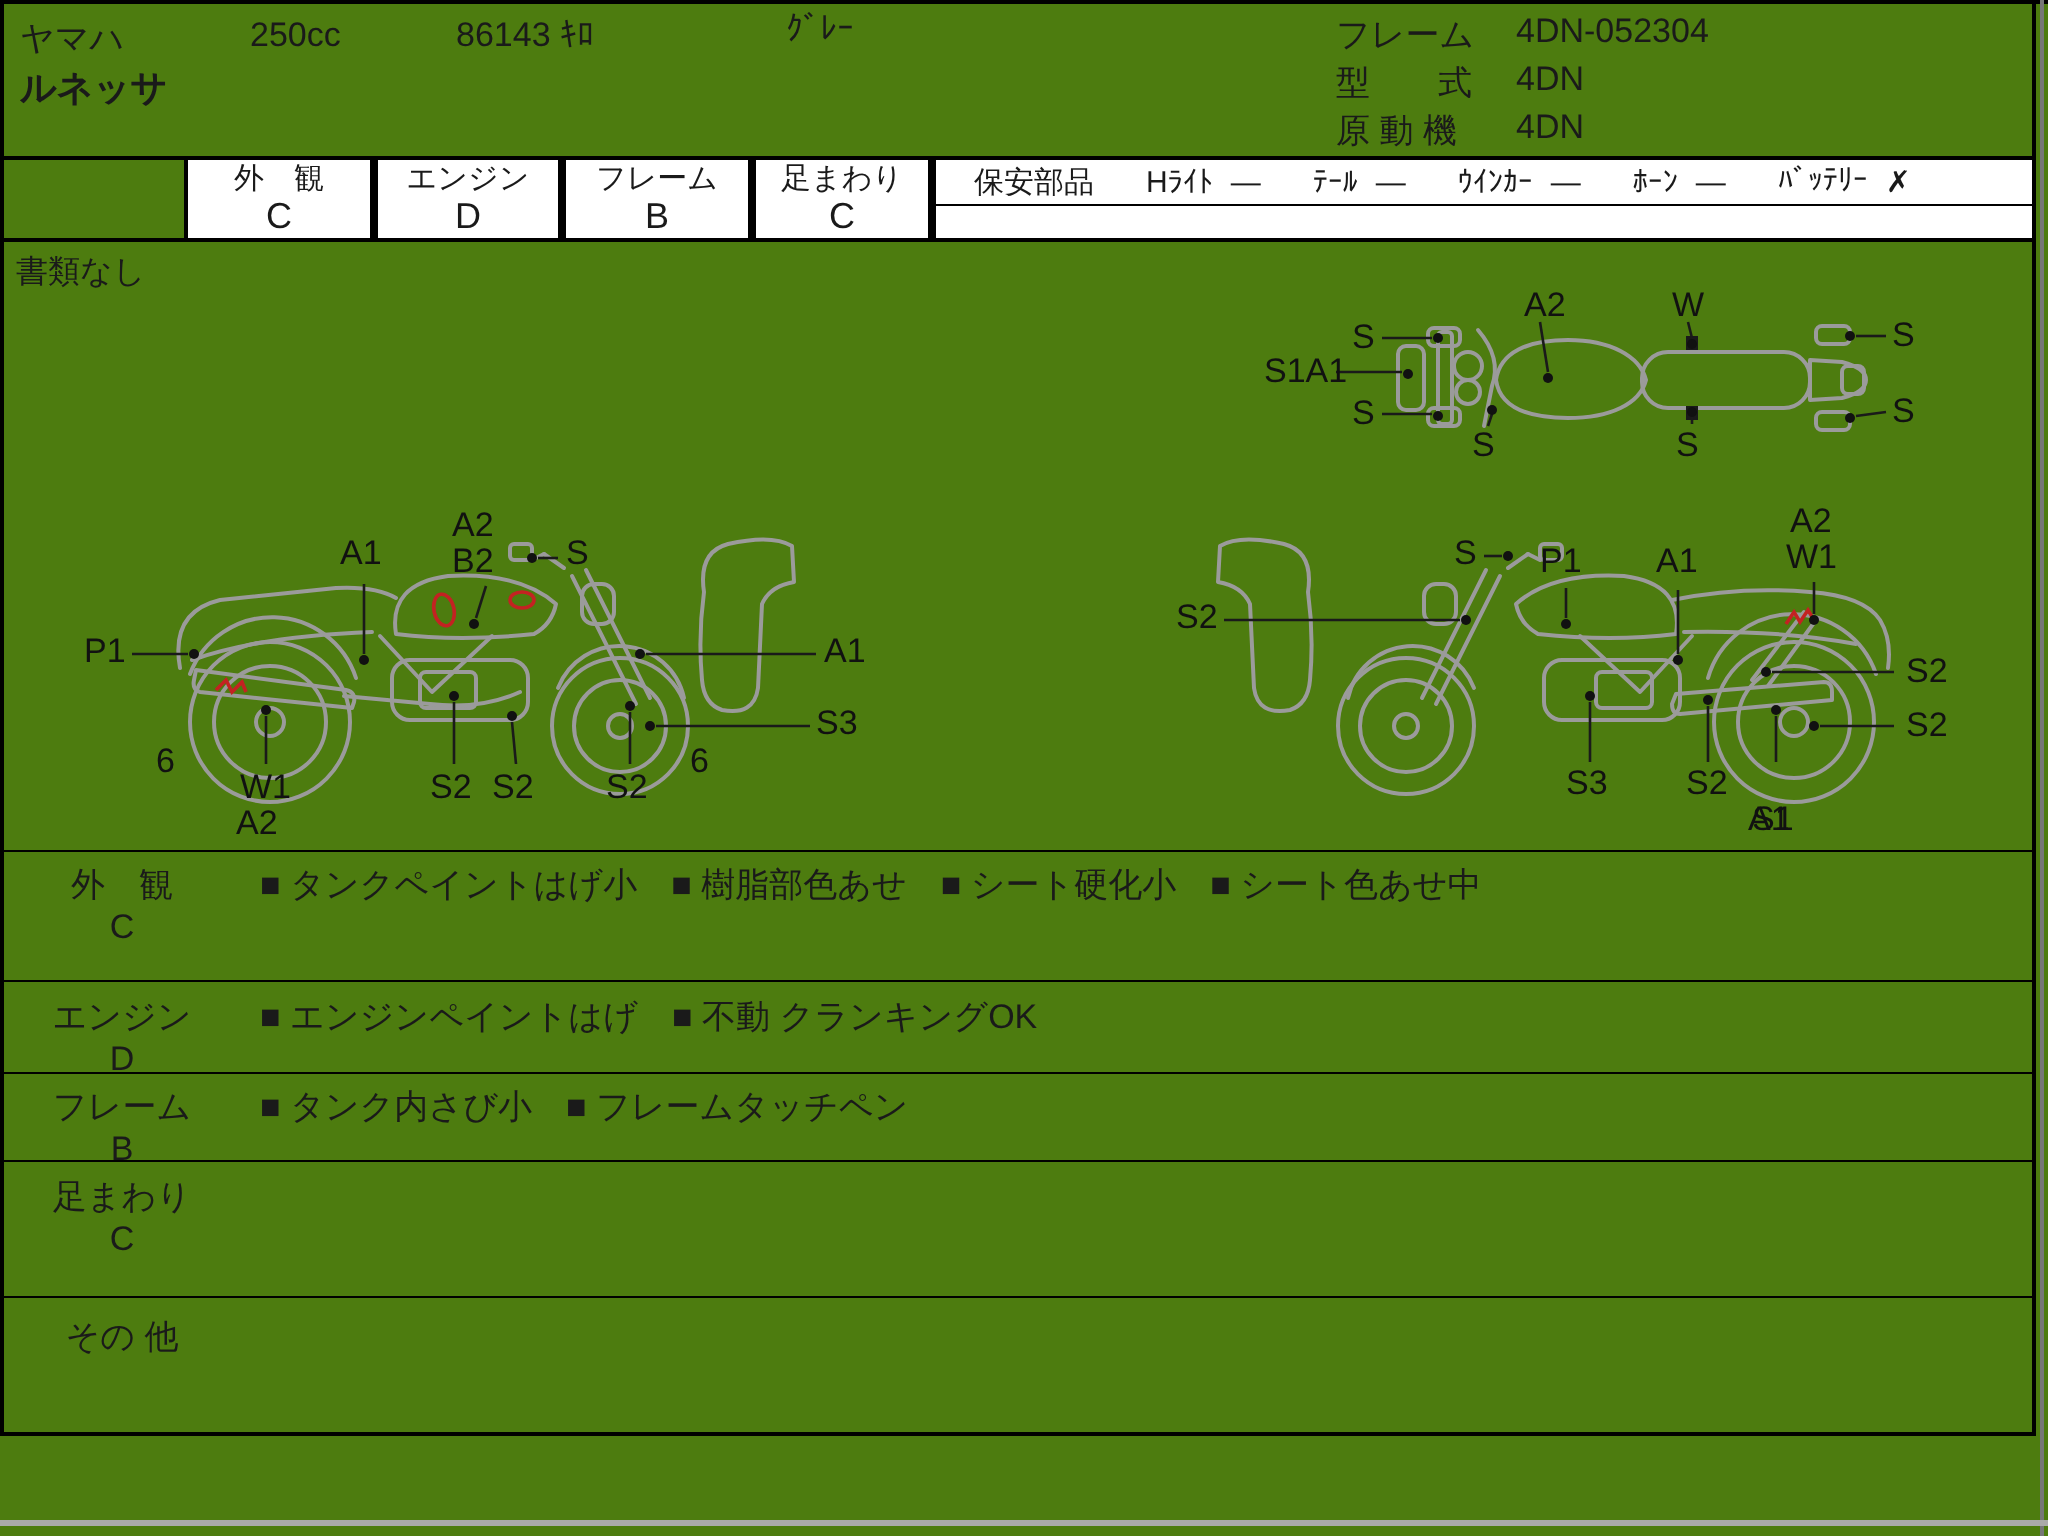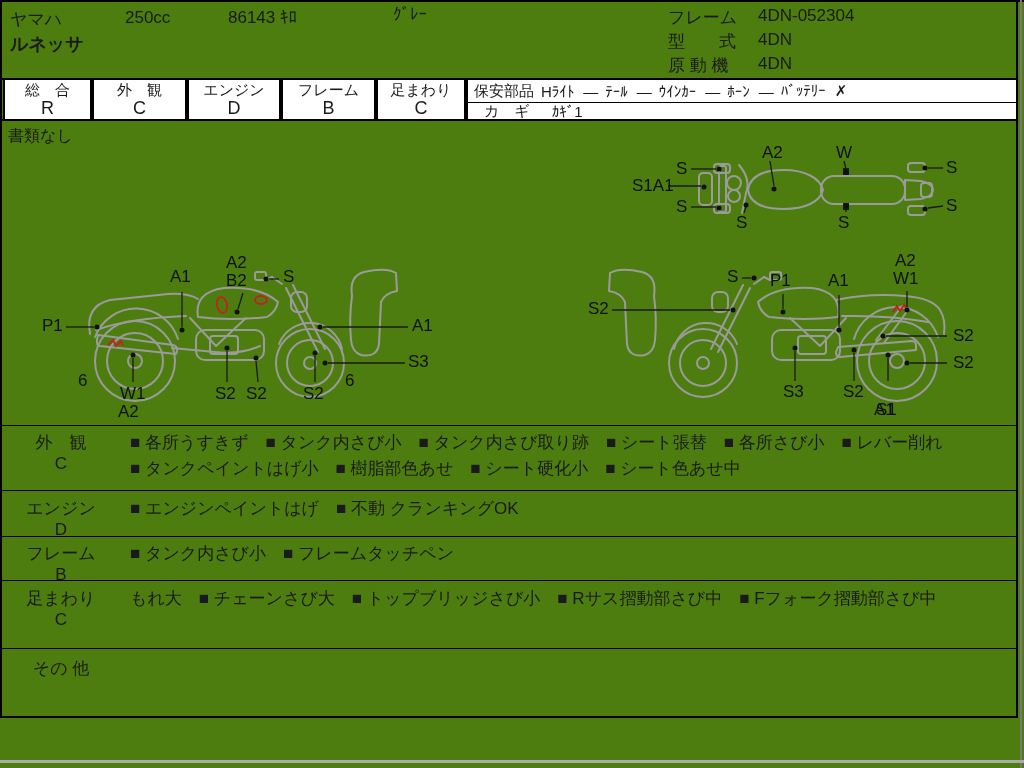--- a/index.html
+++ b/index.html
@@ -9,21 +9,21 @@
   .ln{position:absolute;background:#000;}
   .t17{font-size:17px;}
   .t16{font-size:16px;}
   .bold{font-weight:bold;}
   .gradebox{position:absolute;top:78px;height:39px;border:2px solid #000;background:#fff;
             display:flex;flex-direction:column;align-items:center;justify-content:center;}
   .gradebox .glabel{font-size:15px;line-height:17px;}
   .gradebox .gvalue{font-size:18px;line-height:20px;}
   .safetybox{position:absolute;top:78px;left:466px;width:548px;height:39px;border:2px solid #000;background:#fff;}
   .safetyrow1{display:flex;align-items:center;height:22px;border-bottom:1px solid #000;
-              padding-left:6px;gap:7px;font-size:15px;}
+              padding-left:19px;gap:26px;font-size:15px;}
   .safetyrow1 .item{display:flex;gap:9px;}
   .safetyrow2{display:flex;align-items:center;height:17px;padding-left:16px;gap:22px;font-size:15px;}
   .xmark{font-weight:bold;}
   .dl{position:absolute;font-size:17px;color:#111;line-height:18px;}
   .seclabel{position:absolute;left:8px;width:106px;text-align:center;font-size:17px;}
   .secgrade{position:absolute;left:8px;width:106px;text-align:center;font-size:17px;}
   .seccontent{position:absolute;left:130px;right:14px;font-size:17px;line-height:26px;}
   svg{position:absolute;pointer-events:none;}
   .art{stroke:#9b9b9b;stroke-width:2;fill:none;stroke-linecap:round;stroke-linejoin:round;}
   .lead{stroke:#1a1a1a;stroke-width:1.3;fill:none;}
@@ -42,24 +42,20 @@
   <span class="abs t17" style="left:393px;top:5px">ｸﾞﾚｰ</span>
   <span class="abs bold" style="left:10px;top:32px;font-size:18px">ルネッサ</span>
 
   <span class="abs t17" style="left:668px;top:6px">フレーム</span>
   <span class="abs t17" style="left:758px;top:6px">4DN-052304</span>
   <span class="abs t17" style="left:668px;top:30px">型　　式</span>
   <span class="abs t17" style="left:758px;top:30px">4DN</span>
   <span class="abs t17" style="left:668px;top:54px">原 動 機</span>
   <span class="abs t17" style="left:758px;top:54px">4DN</span>
 
-  <div class="gradebox" style="left:3px;width:85px">
-    <span class="glabel">総　合</span>
-    <span class="gvalue">R</span>
-  </div>
   <div class="gradebox" style="left:92px;width:91px">
     <span class="glabel">外　観</span>
     <span class="gvalue">C</span>
   </div>
   <div class="gradebox" style="left:187px;width:90px">
     <span class="glabel">エンジン</span>
     <span class="gvalue">D</span>
   </div>
   <div class="gradebox" style="left:281px;width:91px">
     <span class="glabel">フレーム</span>
@@ -86,24 +82,20 @@
         <span>—</span>
       </span>
       <span class="item">
         <span>ﾎｰﾝ</span>
         <span>—</span>
       </span>
       <span class="item">
         <span>ﾊﾞｯﾃﾘｰ</span>
         <span class="xmark">✗</span>
       </span>
-    </div>
-    <div class="safetyrow2">
-      <span>カ　ギ</span>
-      <span>ｶｷﾞ1</span>
     </div>
   </div>
 
   <span class="abs t16" style="left:8px;top:126px">書類なし</span>
 
   <svg style="left:0;top:135px" width="1024" height="292" viewBox="0 135 1024 292" xmlns="http://www.w3.org/2000/svg">
 
     <g class="art">
       <rect x="714" y="164" width="16" height="9" rx="3"></rect>
       <rect x="714" y="204" width="16" height="9" rx="3"></rect>
@@ -287,21 +279,20 @@
   <span class="dl" style="left:953px;top:354px">S2</span>
   <span class="dl" style="left:783px;top:383px">S3</span>
   <span class="dl" style="left:843px;top:383px">S2</span>
   <span class="dl" style="left:876px;top:401px">S1</span>
   <span class="dl" style="left:874px;top:401px">A1</span>
 
   <div>
     <span class="seclabel" style="top:431px">外　観</span>
     <span class="secgrade" style="top:454px">C</span>
     <div class="seccontent" style="top:430px">
-      <div>■ 各所うすきず　■ タンク内さび小　■ タンク内さび取り跡　■ シート張替　■ 各所さび小　■ レバー削れ</div>
       <div>■ タンクペイントはげ小　■ 樹脂部色あせ　■ シート硬化小　■ シート色あせ中</div>
     </div>
   </div>
 
   <div>
     <span class="seclabel" style="top:497px">エンジン</span>
     <span class="secgrade" style="top:520px">D</span>
     <div class="seccontent" style="top:496px">
       <div>■ エンジンペイントはげ　■ 不動 クランキングOK</div>
     </div>
@@ -312,21 +303,20 @@
     <span class="secgrade" style="top:565px">B</span>
     <div class="seccontent" style="top:541px">
       <div>■ タンク内さび小　■ フレームタッチペン</div>
     </div>
   </div>
 
   <div>
     <span class="seclabel" style="top:587px">足まわり</span>
     <span class="secgrade" style="top:610px">C</span>
     <div class="seccontent" style="top:586px">
-      <div>もれ大　■ チェーンさび大　■ トップブリッジさび小　■ Rサス摺動部さび中　■ Fフォーク摺動部さび中</div>
     </div>
   </div>
 
   <div>
     <span class="seclabel" style="top:657px">その 他</span>
   </div>
 
   <div class="ln" style="left:0;top:0;width:1024px;height:2px"></div>
   <div class="ln" style="left:0;top:0;width:2px;height:718px"></div>
   <div class="ln" style="left:1016px;top:0;width:2px;height:718px"></div>

